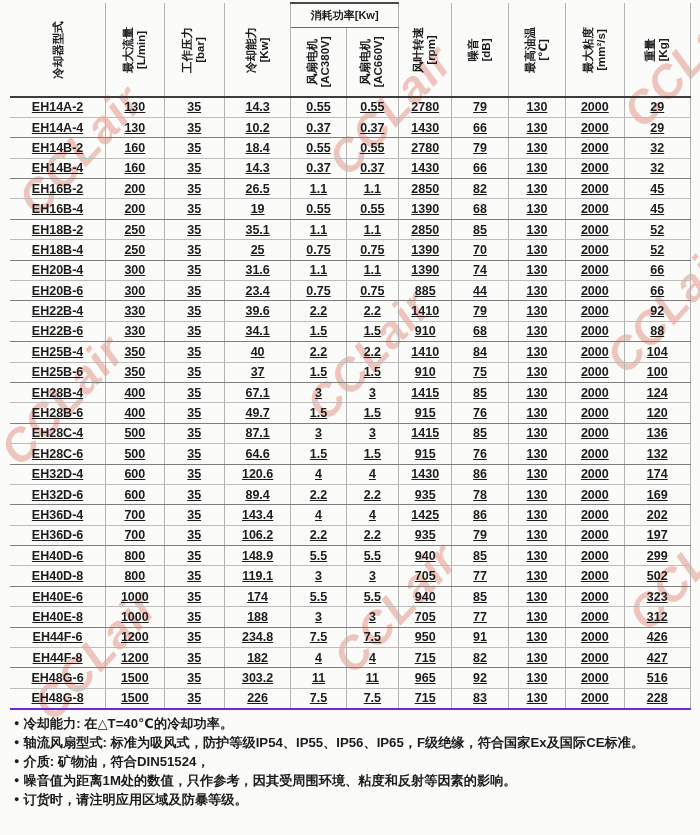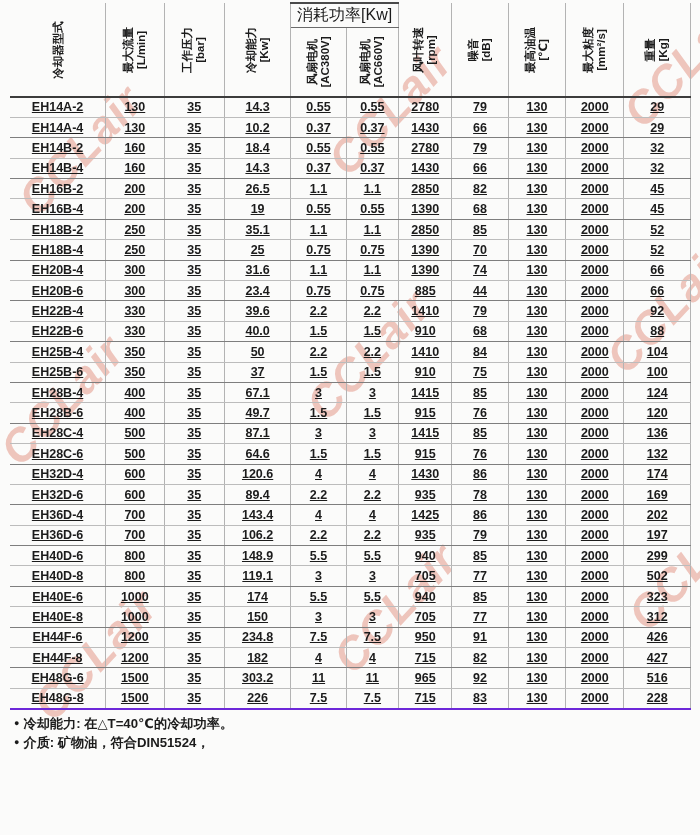--- a/index.html
+++ b/index.html
@@ -34,21 +34,21 @@
   thead tr.hr2 { height:70px; }
 
   th.th-rot { position:relative; border-right:1px solid #b3b3b3; border-bottom:2px solid #3c3c3c; }
   .rot {
     position:absolute; left:50%; top:50%;
     transform:translate(-50%,-50%) rotate(-90deg);
     font-size:11.5px; line-height:13px; font-weight:600;
     white-space:nowrap; text-align:center;
   }
   th.th-group {
-    font-size:16px; font-weight:400;
+    font-size:11px; font-weight:700;
     border-top:2px solid #4a4a4a;
     border-bottom:1px solid #6a6a6a;
     border-left:1px solid #b3b3b3;
     border-right:1px solid #b3b3b3;
   }
 
   tbody tr { height:20.4px;text-decoration:underline; }
   tbody td {
     font-size:12.5px; font-weight:600;
     border-right:1px solid #b3b3b3;
@@ -305,34 +305,34 @@
           <td>1410</td>
           <td>79</td>
           <td>130</td>
           <td>2000</td>
           <td>92</td>
         </tr>
         <tr class="group-end">
           <td>EH22B-6</td>
           <td>330</td>
           <td>35</td>
-          <td>40.0</td>
+          <td>34.1</td>
           <td>1.5</td>
           <td>1.5</td>
           <td>910</td>
           <td>68</td>
           <td>130</td>
           <td>2000</td>
           <td>88</td>
         </tr>
         <tr>
           <td>EH25B-4</td>
           <td>350</td>
           <td>35</td>
-          <td>50</td>
+          <td>40</td>
           <td>2.2</td>
           <td>2.2</td>
           <td>1410</td>
           <td>84</td>
           <td>130</td>
           <td>2000</td>
           <td>104</td>
         </tr>
         <tr class="group-end">
           <td>EH25B-6</td>
@@ -487,21 +487,21 @@
           <td>940</td>
           <td>85</td>
           <td>130</td>
           <td>2000</td>
           <td>323</td>
         </tr>
         <tr class="group-end">
           <td>EH40E-8</td>
           <td>1000</td>
           <td>35</td>
-          <td>150</td>
+          <td>188</td>
           <td>3</td>
           <td>3</td>
           <td>705</td>
           <td>77</td>
           <td>130</td>
           <td>2000</td>
           <td>312</td>
         </tr>
         <tr>
           <td>EH44F-6</td>
@@ -553,15 +553,18 @@
           <td>83</td>
           <td>130</td>
           <td>2000</td>
           <td>228</td>
         </tr>
       </tbody>
   </table>
 
   <div class="footnotes">
       <div class="fn"><span class="bullet">●</span><span>冷却能力: 在△T=40℃的冷却功率。</span></div>
+      <div class="fn"><span class="bullet">●</span><span>轴流风扇型式: 标准为吸风式，防护等级IP54、IP55、IP56、IP65，F级绝缘，符合国家Ex及国际CE标准。</span></div>
       <div class="fn"><span class="bullet">●</span><span>介质: 矿物油，符合DIN51524，</span></div>
+      <div class="fn"><span class="bullet">●</span><span>噪音值为距离1M处的数值，只作参考，因其受周围环境、粘度和反射等因素的影响。</span></div>
+      <div class="fn"><span class="bullet">●</span><span>订货时，请注明应用区域及防暴等级。</span></div>
     </div>
 </div>
 
 </body></html>

